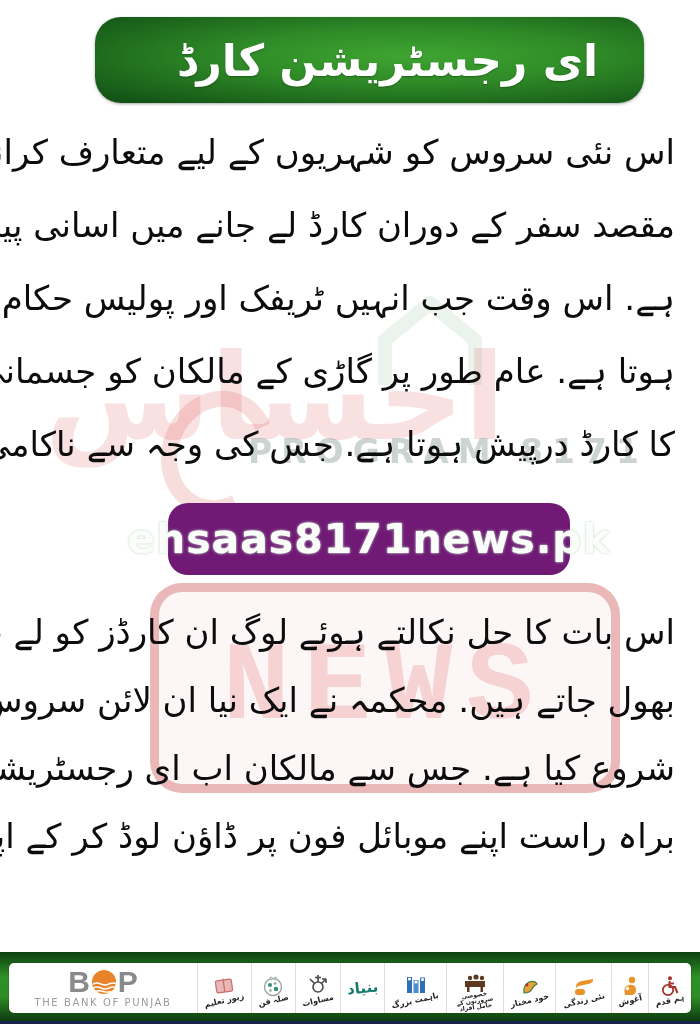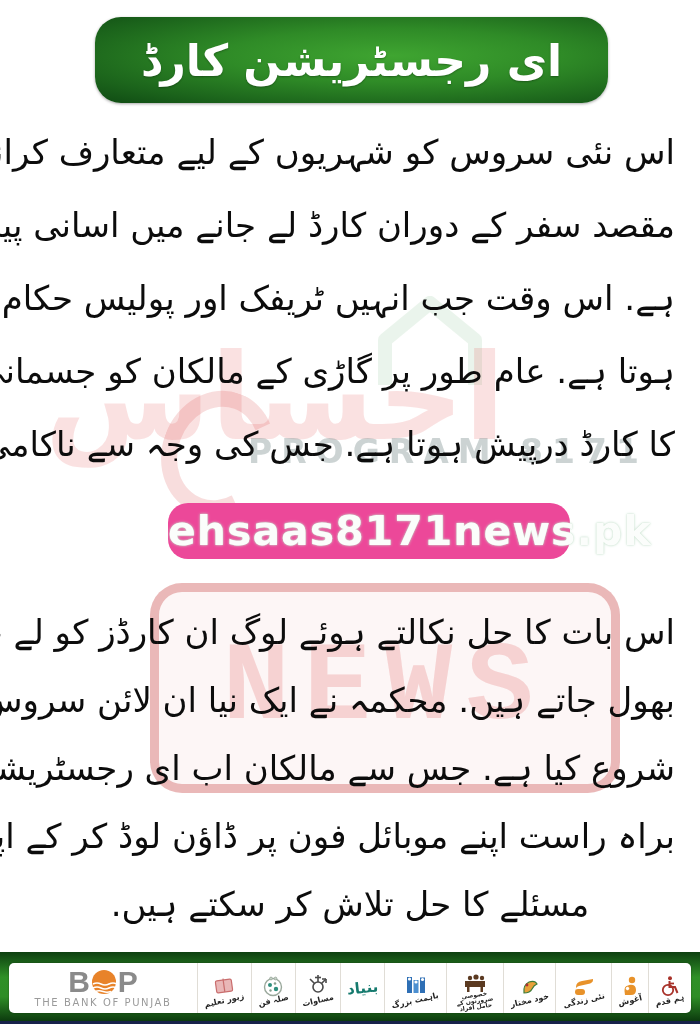--- a/index.html
+++ b/index.html
@@ -7,21 +7,21 @@
     width:700px;height:1024px;position:relative;overflow:hidden;
     background:#ffffff;
     font-family:"DejaVu Sans", sans-serif;
   }
   
   .header-banner{
     position:absolute;left:95px;top:17px;width:513px;height:86px;
     border-radius:26px;
     background:radial-gradient(ellipse at 58% 45%, #3fa531 0%, #2f8b27 40%, #1b631b 78%, #0f4a13 100%);
     display:flex;align-items:center;justify-content:center;
-    z-index:5;box-shadow:0 1px 3px rgba(0,0,0,.35);
+    z-index:5;box-shadow:0 1px 3px rgba(0,0,0,.35);padding-left:36px;
   }
   .header-banner .title{
     color:#ffffff;font-size:44px;font-weight:bold;direction:rtl;
     text-shadow:0 1px 2px rgba(0,0,0,.3);white-space:nowrap;
   }
   
   .wm{position:absolute;z-index:1;pointer-events:none;}
   .wm-house{
     left:365px;top:295px;width:130px;height:95px;opacity:.10;
   }
@@ -34,22 +34,22 @@
     left:162px;top:390px;width:80px;height:95px;
     border:16px solid rgba(215,70,70,.18);border-radius:50%;
     border-right-color:transparent;transform:rotate(20deg);
   }
   .wm-program{
     left:248px;top:432px;width:330px;
     color:#8fa0a0;opacity:.45;font-size:33px;font-weight:bold;
     letter-spacing:9px;white-space:nowrap;
   }
   .wm-site-badge{
-    left:168px;top:503px;width:402px;height:56px;border-radius:20px;
-    background:#ec4899;display:flex;align-items:center;justify-content:flex-start;
+    left:168px;top:503px;width:402px;height:72px;border-radius:20px;
+    background:#701a75;display:flex;align-items:center;justify-content:center;
   }
   .wm-site-badge .site-text{
     font-size:41px;font-weight:bold;color:#fbfdfb;
     text-shadow:0 0 3px #c9e2cf, 0 0 1px #b9d8c1;letter-spacing:1px;white-space:nowrap;
   }
   .wm-news-badge{
     left:150px;top:583px;width:452px;height:192px;border-radius:32px;
     border:9px solid rgba(203,82,82,.38);
     background:rgba(251,239,239,.55);
     display:flex;align-items:center;justify-content:center;
@@ -128,21 +128,20 @@
   <div class="line">ہے. اس وقت جب انہیں ٹریفک اور پولیس حکام کا سامنا</div>
   <div class="line">ہوتا ہے. عام طور پر گاڑی کے مالکان کو جسمانی رجسٹریشن</div>
   <div class="line">کا کارڈ درپیش ہوتا ہے. جس کی وجہ سے ناکامی کے نتیجے</div>
 </div>
 
 <div class="article para2">
   <div class="line">اس بات کا حل نکالتے ہوئے لوگ ان کارڈز کو لے جانا</div>
   <div class="line">بھول جاتے ہیں. محکمہ نے ایک نیا ان لائن سروس کارڈ</div>
   <div class="line">شروع کیا ہے. جس سے مالکان اب ای رجسٹریشن کارڈ کو</div>
   <div class="line">براہ راست اپنے موبائل فون پر ڈاؤن لوڈ کر کے اپنے</div>
-  <div class="line centered">مسئلے کا حل تلاش کر سکتے ہیں.</div>
 </div>
 
 <div class="footer-bar">
   <div class="footer-strip">
 
     <div class="cell cell-bop">
       <div class="bop-row">
         <span class="bop-letter">B</span>
         <svg width="26" height="26" viewBox="0 0 26 26">
           <circle cx="13" cy="13" r="12" fill="#e8832a"></circle>

